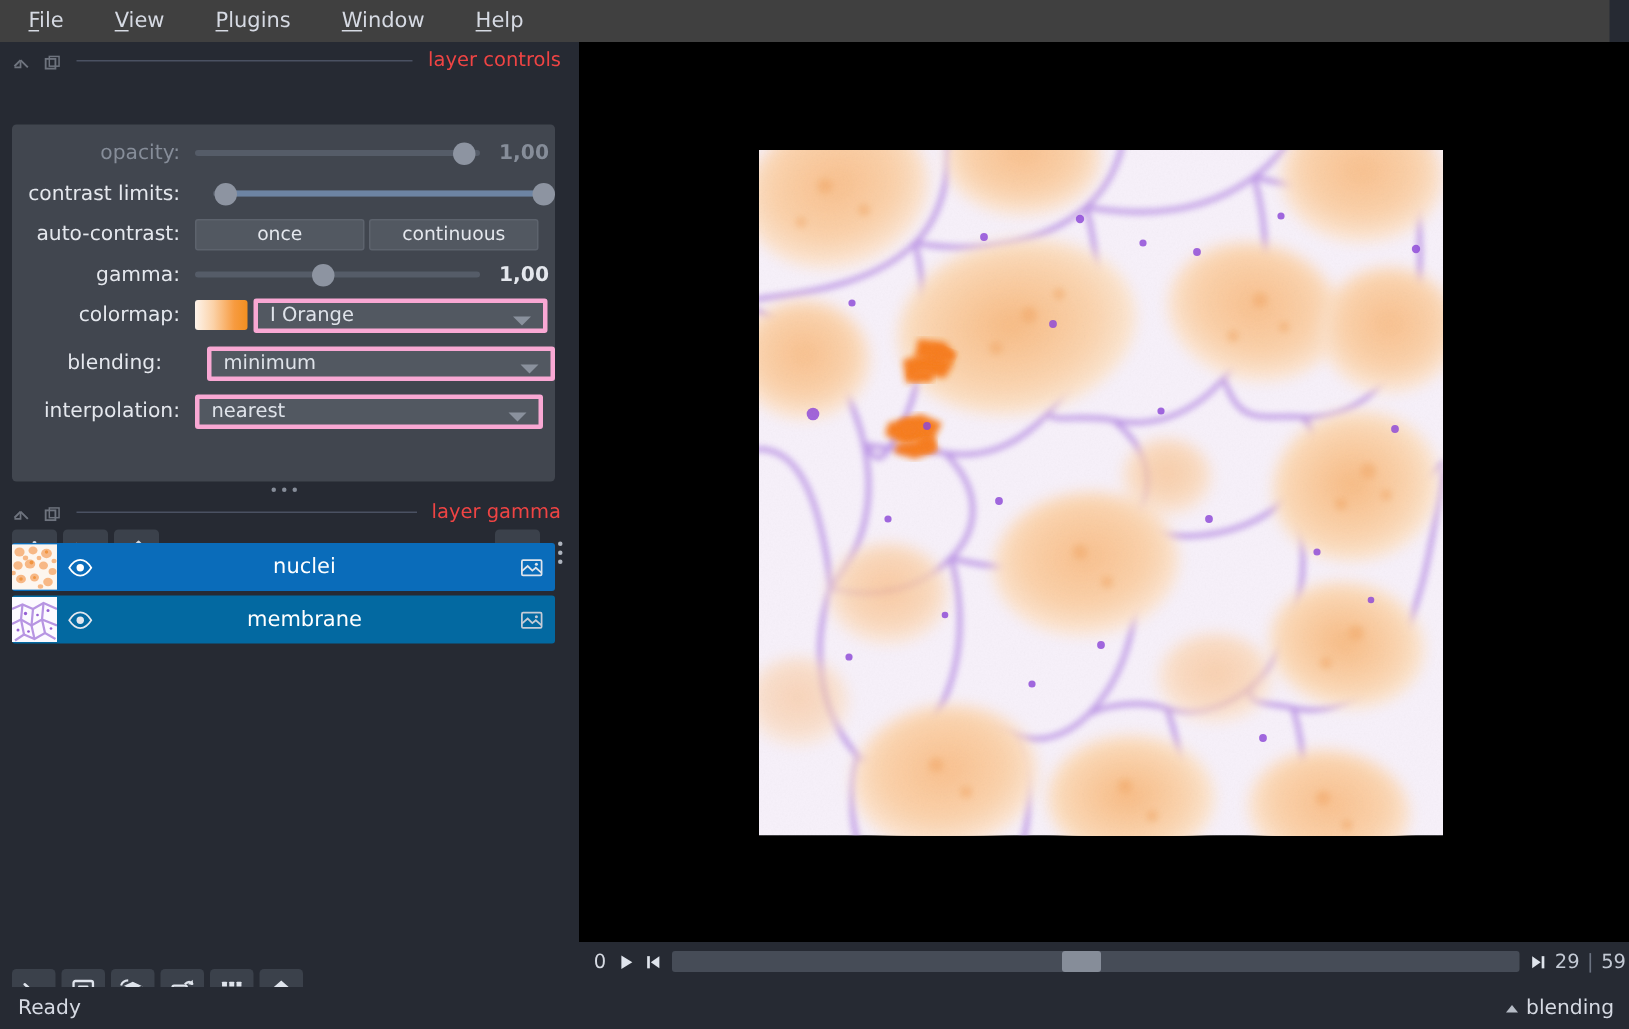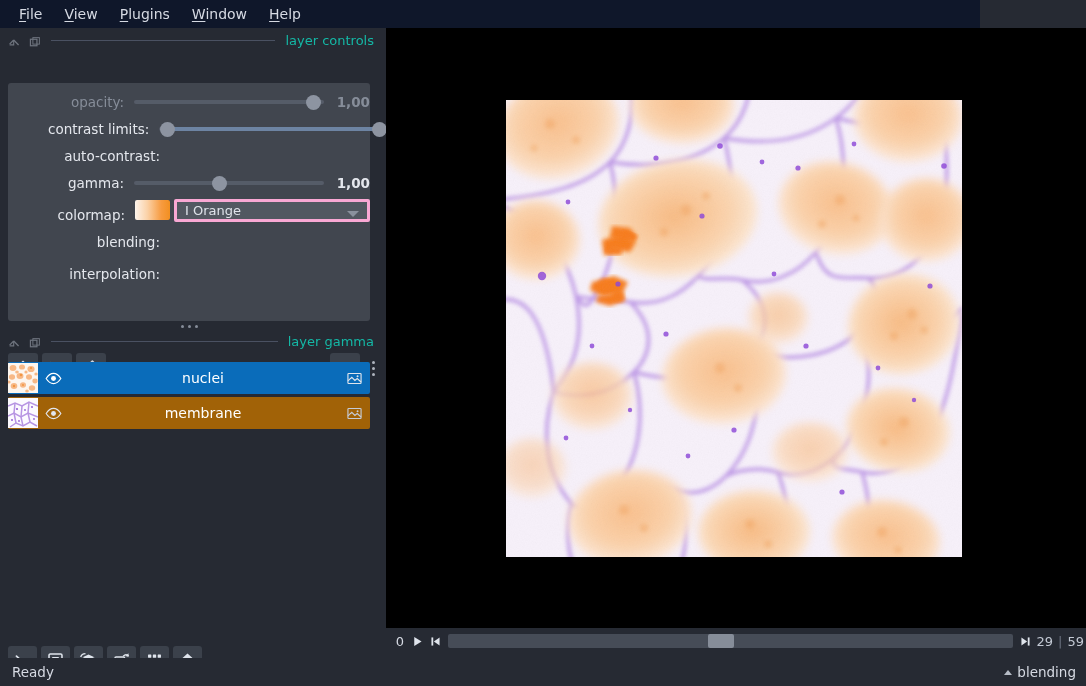--- a/index.html
+++ b/index.html
@@ -7,49 +7,49 @@
     width: 1086px; height: 686px;
     background: #21252b;
     font-family: "DejaVu Sans", "Liberation Sans", sans-serif;
     overflow: hidden;
     -webkit-font-smoothing: antialiased;
   }
   #app { position: relative; width: 1086px; height: 686px; background: #262a33; }
 
   
   .menubar {
-    position: absolute; left: 0; top: 0; width: 980px; height: 28px;
-    background: #0f172a; display: flex; align-items: center; padding-left: 10px; gap: 4px;
+    position: absolute; left: 0; top: 0; width: 1073px; height: 28px;
+    background: #404040; display: flex; align-items: center; padding-left: 10px; gap: 16px;
   }
   .menu-item {
     font-size: 14px; color: #d6dae3; padding: 3px 9px; border-radius: 2px; cursor: default;
     white-space: nowrap; line-height: 1;
   }
   .menu-item u { text-decoration: underline; text-underline-offset: 2px; }
 
   
   .left-col { position: absolute; left: 0; top: 28px; width: 386px; height: 630px; background: #262a33; }
 
   .dock-header {
     position: relative; height: 20px; display: flex; align-items: center; padding: 0 12px 0 8px;
   }
   .dock-icons { display: flex; gap: 7px; align-items: center; }
   .dock-ico { width: 13px; height: 13px; opacity: .62; }
   .dock-line { flex: 1; height: 1px; background: #4a5162; margin: 0 10px; }
-  .dock-title { font-size: 13px; color: #14b8a6; white-space: nowrap; }
+  .dock-title { font-size: 13px; color: #ef4444; white-space: nowrap; }
 
   
   .lc-panel {
     position: absolute; left: 8px; top: 55px; width: 362px; height: 238px;
     background: #41464f; border-radius: 3px;
   }
   .lc-row { position: absolute; left: 0; width: 362px; height: 26px; display: flex; align-items: center; }
   .lc-label {
     width: 122px; text-align: right; padding-right: 10px;
-    font-size: 13.5px; color: #e4e7ed; white-space: nowrap; margin-left: 40px;
+    font-size: 13.5px; color: #e4e7ed; white-space: nowrap;
   }
   .lc-label.dim { color: #868d99; }
   .lc-ctl { position: relative; height: 26px; display: flex; align-items: center; }
 
   
   .sld { position: relative; width: 190px; height: 26px; }
   .sld-track {
     position: absolute; top: 11px; left: 0; width: 190px; height: 4px;
     background: #555c68; border-radius: 2px;
   }
@@ -108,21 +108,21 @@
   }
   .tool-spacer { flex: 1; }
   .kebab { width: 14px; display: flex; flex-direction: column; align-items: center; gap: 3px; cursor: pointer; margin-left: 6px; }
   .kebab i { width: 3px; height: 3px; border-radius: 50%; background: #aeb4be; display: block; }
 
   .layer-row {
     position: absolute; left: 8px; width: 362px; height: 32px; border-radius: 2px;
     display: flex; align-items: center; cursor: pointer; overflow: hidden;
   }
   .layer-row.selected { background: #0a6cba; }
-  .layer-row.unselected { background: #a16207; }
+  .layer-row.unselected { background: #0369a1; }
   .layer-thumb { width: 30px; height: 30px; flex: none; background: #fff; }
   .layer-eye { width: 30px; display: flex; align-items: center; justify-content: center; flex: none; cursor: pointer; }
   .layer-name {
     flex: 1; text-align: center; font-size: 14px; color: #ffffff; white-space: nowrap; overflow: hidden;
   }
   .layer-type { width: 32px; display: flex; align-items: center; justify-content: center; flex: none; }
 
   
   .viewer-btns { position: absolute; left: 8px; top: 618px; display: flex; gap: 4px; }
   .vb {
@@ -221,50 +221,68 @@
             <div class="sld-track" style="width:228px;"></div>
             <div class="sld-fill" style="left:8px; width:212px;"></div>
             <div class="sld-knob" style="left:1px;"></div>
             <div class="sld-knob" style="left:213px;"></div>
           </div>
         </div>
       </div>
 
       <div class="lc-row" style="top:60px;">
         <div class="lc-label">auto-contrast:</div>
+        <div class="lc-ctl">
+          <div class="btn-pair">
+            <div class="ac-btn">once</div>
+            <div class="ac-btn">continuous</div>
+          </div>
+        </div>
       </div>
 
       <div class="lc-row" style="top:87px;">
         <div class="lc-label">gamma:</div>
         <div class="lc-ctl">
           <div class="sld">
             <div class="sld-track"></div>
             <div class="sld-knob" style="left:78px;"></div>
           </div>
           <div class="sld-val">1,00</div>
         </div>
       </div>
 
-      <div class="lc-row" style="top:114px;align-items:flex-end;">
+      <div class="lc-row" style="top:114px;">
         <div class="lc-label">colormap:</div>
         <div class="lc-ctl">
           <div class="cmap-swatch"></div>
           <div class="combo" style="width:196px;">
             <span class="combo-text">I Orange</span>
             <span class="combo-arrow"></span>
           </div>
         </div>
       </div>
 
       <div class="lc-row" style="top:146px;gap:20px;">
         <div class="lc-label">blending:</div>
+        <div class="lc-ctl">
+          <div class="combo" style="width:232px;">
+            <span class="combo-text">minimum</span>
+            <span class="combo-arrow"></span>
+          </div>
+        </div>
       </div>
 
       <div class="lc-row" style="top:178px;">
         <div class="lc-label">interpolation:</div>
+        <div class="lc-ctl">
+          <div class="combo" style="width:232px;">
+            <span class="combo-text">nearest</span>
+            <span class="combo-arrow"></span>
+          </div>
+        </div>
       </div>
     </div>
 
     <div class="splitter">
       <i></i>
         <i></i>
         <i></i>
     </div>
 
     <div class="ll-header">

